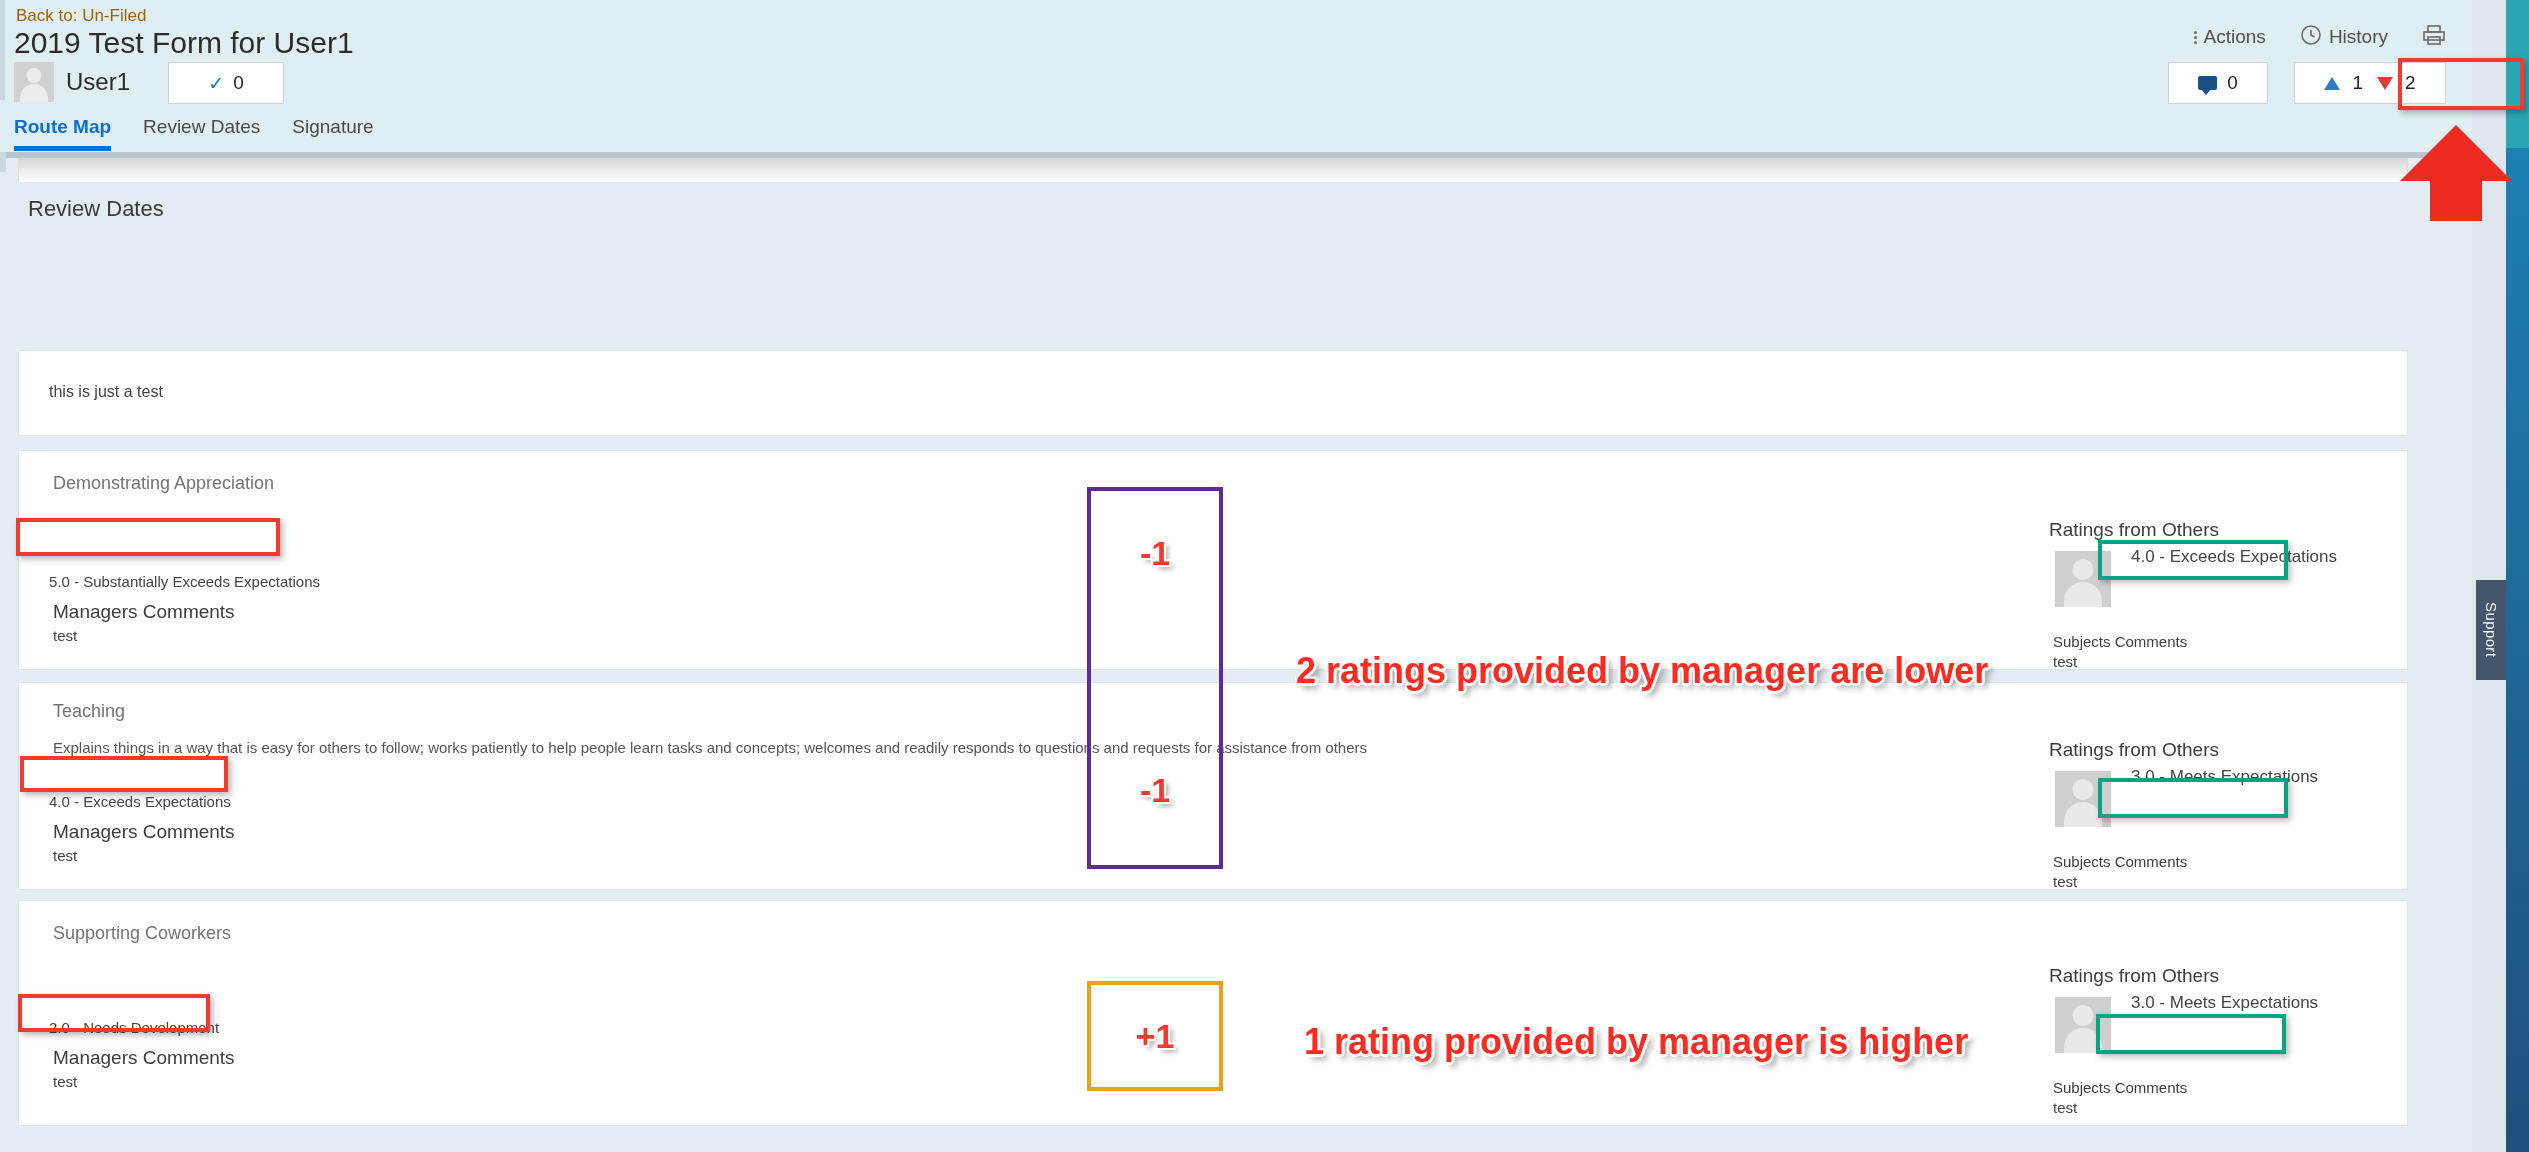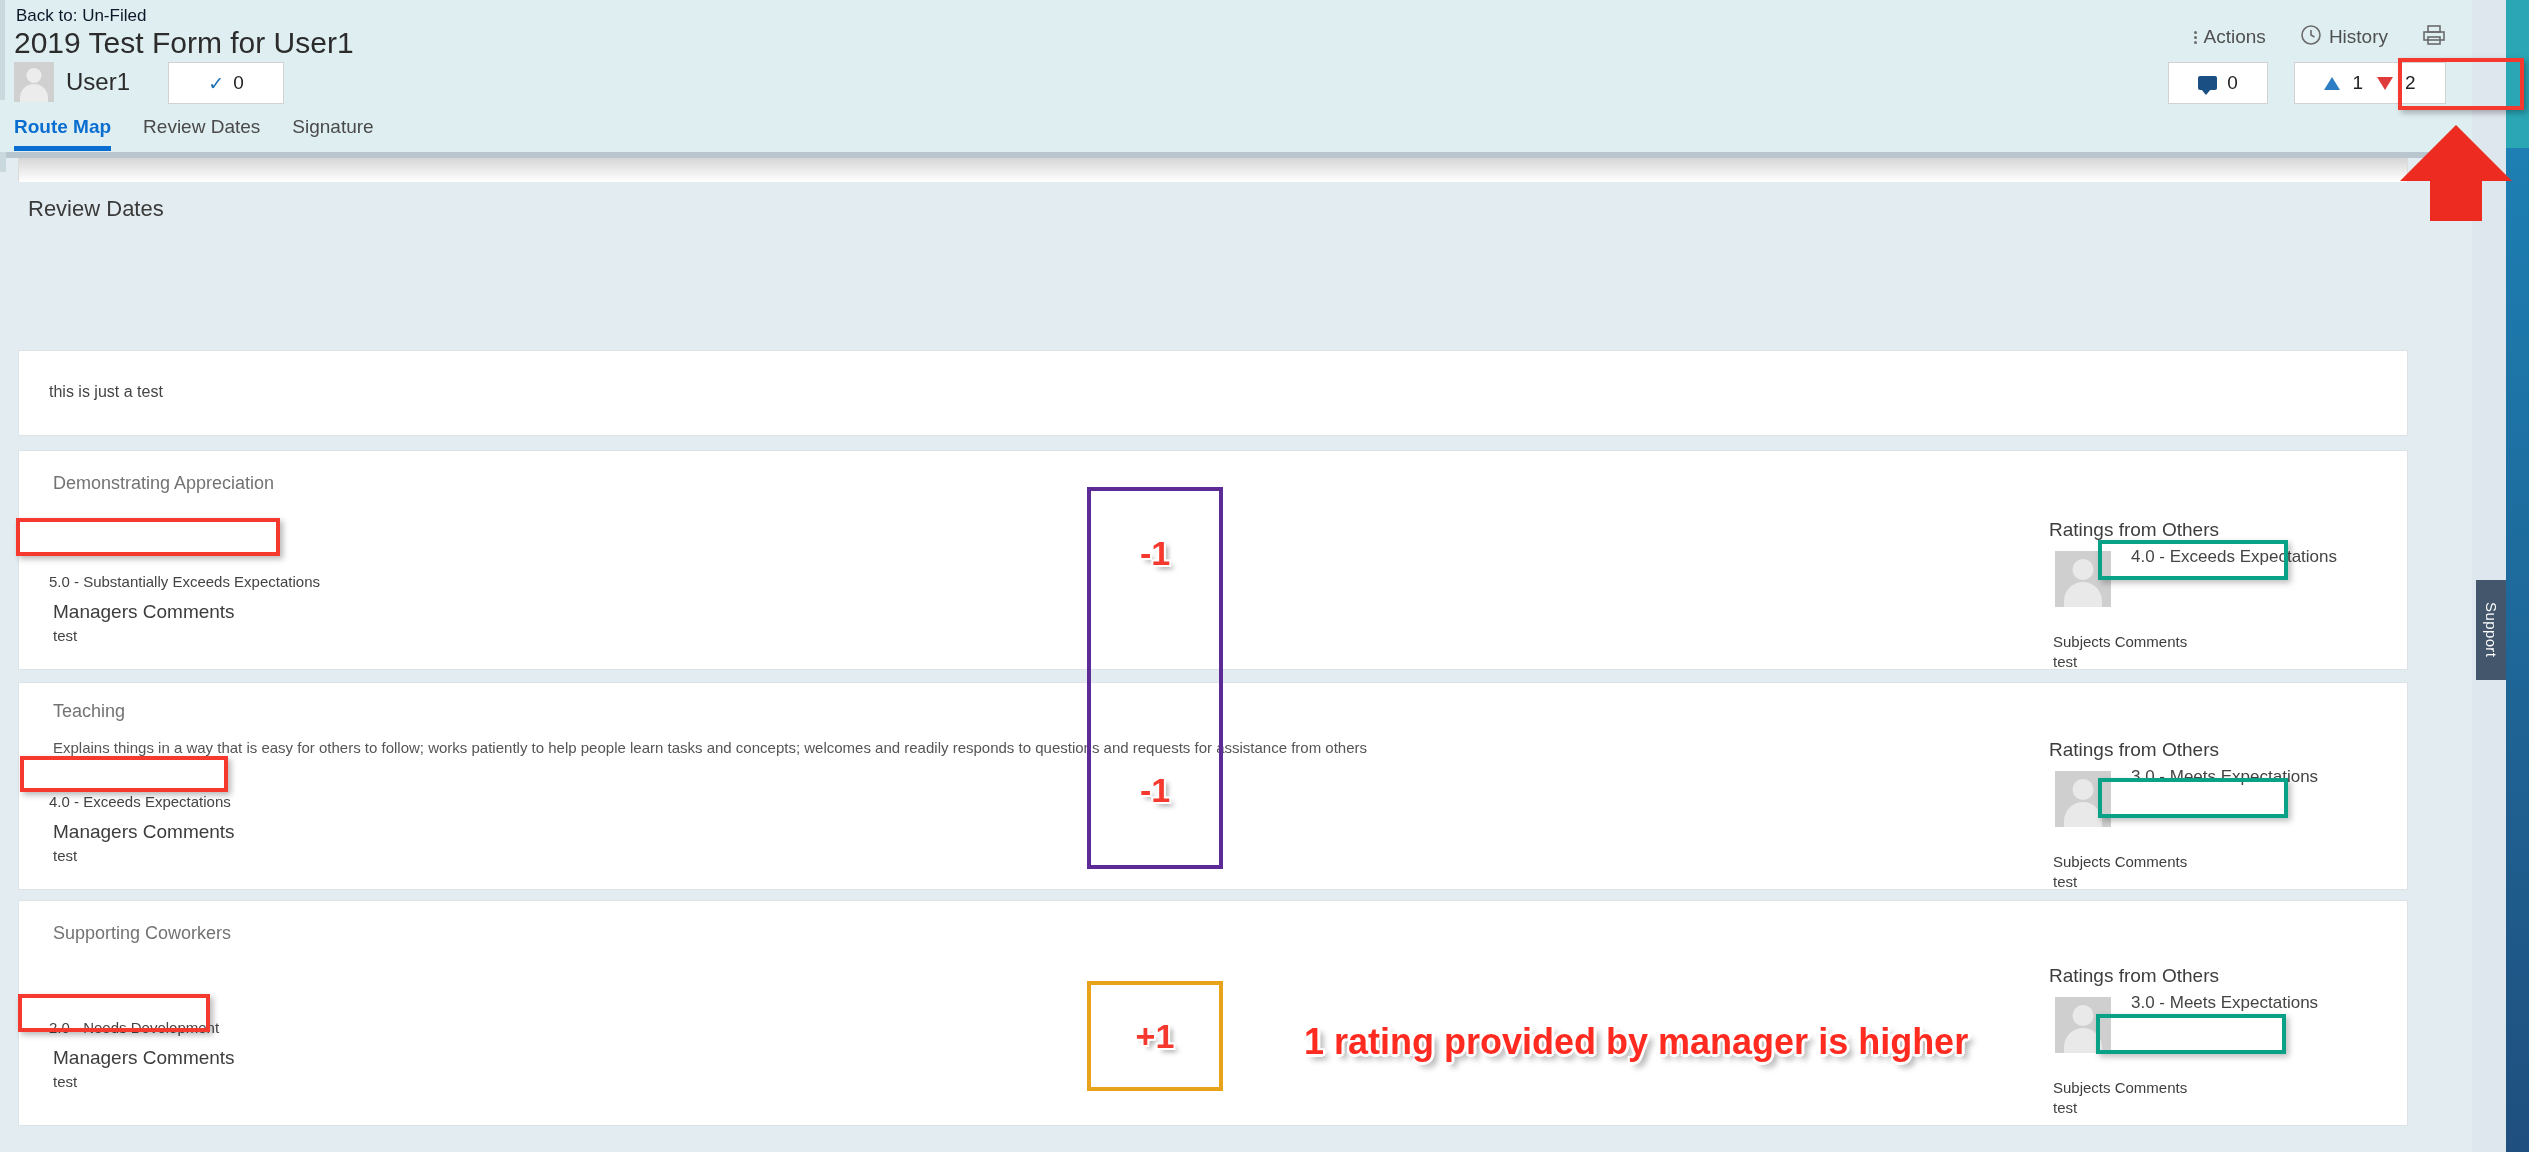--- a/index.html
+++ b/index.html
@@ -15,21 +15,21 @@
   .header {
     position: absolute; left: 0; top: 0; width: 2472px; height: 152px;
     background: #dfeef1;
   }
   .hdr-left-rail {
     position: absolute; left: 0; top: 0; width: 5px; height: 100px;
     background: #c9d9de;
   }
   .backto {
     position: absolute; left: 16px; top: 6px;
-    font-size: 17px; color: #0f172a;
+    font-size: 17px; color: #a16207;
   }
   .page-title {
     position: absolute; left: 14px; top: 26px;
     font-size: 30px; color: #2c2c2c; font-weight: normal;
   }
   .user-row { position: absolute; left: 14px; top: 62px; height: 42px; }
   .avatar-sm {
     position: absolute; left: 0; top: 0; width: 40px; height: 40px;
     background: #d0d0d0; overflow: hidden;
   }
@@ -344,15 +344,16 @@
   <div class="ann ann-rect-green" style="left:2098px; top:778px; width:190px; height:40px;"></div>
   <div class="ann ann-rect-green" style="left:2096px; top:1014px; width:190px; height:40px;"></div>
 
   <div class="ann ann-rect-purple" style="left:1087px; top:487px; width:136px; height:382px;"></div>
   <div class="ann ann-delta" style="left:1087px; top:530px; width:136px; height:46px;">-1</div>
   <div class="ann ann-delta" style="left:1087px; top:767px; width:136px; height:46px;">-1</div>
 
   <div class="ann ann-rect-orange" style="left:1087px; top:981px; width:136px; height:110px;"></div>
   <div class="ann ann-delta" style="left:1087px; top:1013px; width:136px; height:46px;">+1</div>
 
+  <div class="ann ann-caption" style="left:1296px; top:650px;">2 ratings provided by manager are lower</div>
   <div class="ann ann-caption" style="left:1304px; top:1021px;">1 rating provided by manager is higher</div>
 
 </div>
 
 </body></html>

